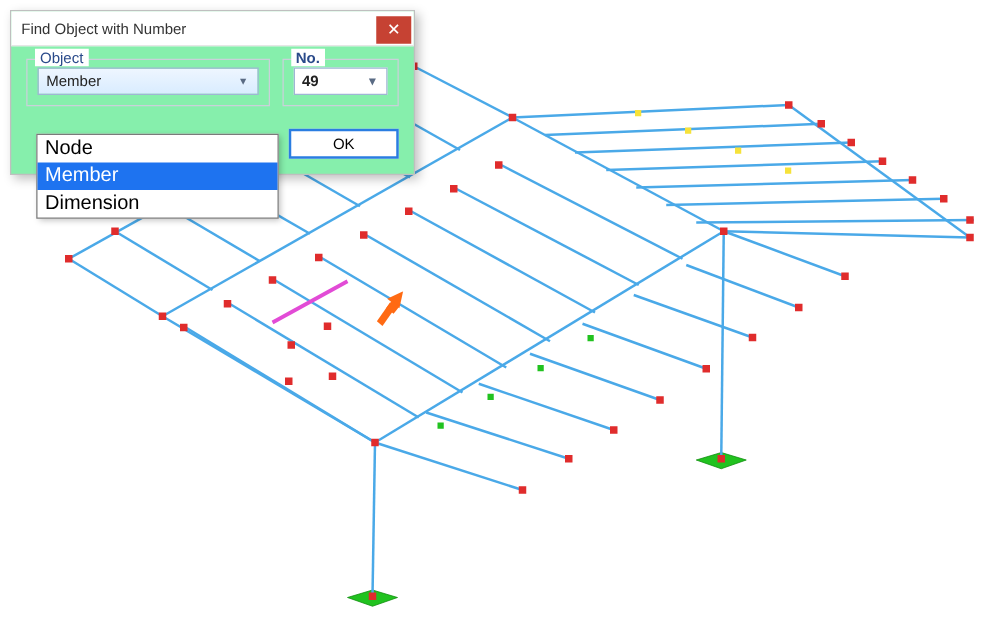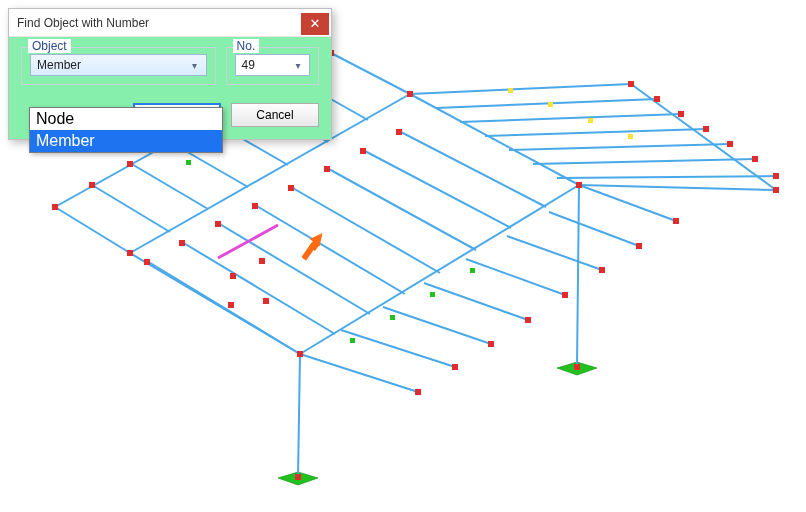--- a/index.html
+++ b/index.html
@@ -67,21 +67,21 @@
   .fields {
     display: flex;
     gap: 10px;
   }
   .fieldset {
     border: 1px solid #c9d1d9;
     padding: 6px 8px 8px 8px;
     position: relative;
   }
   .fieldset.object { width: 196px; }
-  .fieldset.number { width: 94px; }
+  .fieldset.number { width: 94px; font-weight: bold; }
   .legend {
     position: absolute;
     top: -9px; left: 6px;
     background: #fff;
     padding: 0 4px;
     color: #2a4a8a;
     font-size: 12px;
   }
   .combo {
     height: 22px;
@@ -310,24 +310,22 @@
         <div class="combo" style="background:#fff">
           <span class="combo-text">49</span>
           <span class="chev">▾</span>
         </div>
       </div>
     </div>
 
     <div class="dropdown">
       <div class="opt">Node</div>
       <div class="opt selected">Member</div>
+      <div class="opt">Dimension</div>
     </div>
 
     <div class="button-row">
       <div class="btn primary">
         <span>OK</span>
       </div>
-      <div class="btn">
-        <span>Cancel</span>
-      </div>
     </div>
   </div>
 </div>
 
 </body></html>

